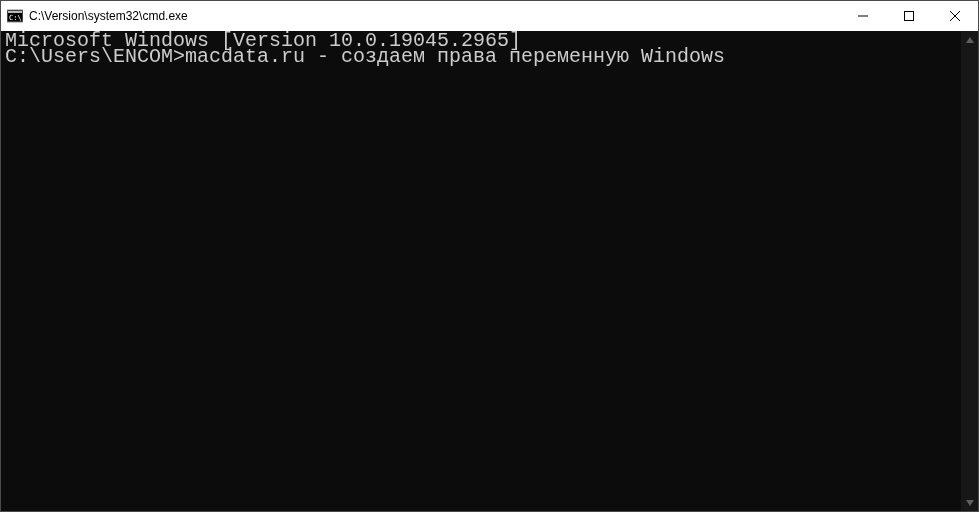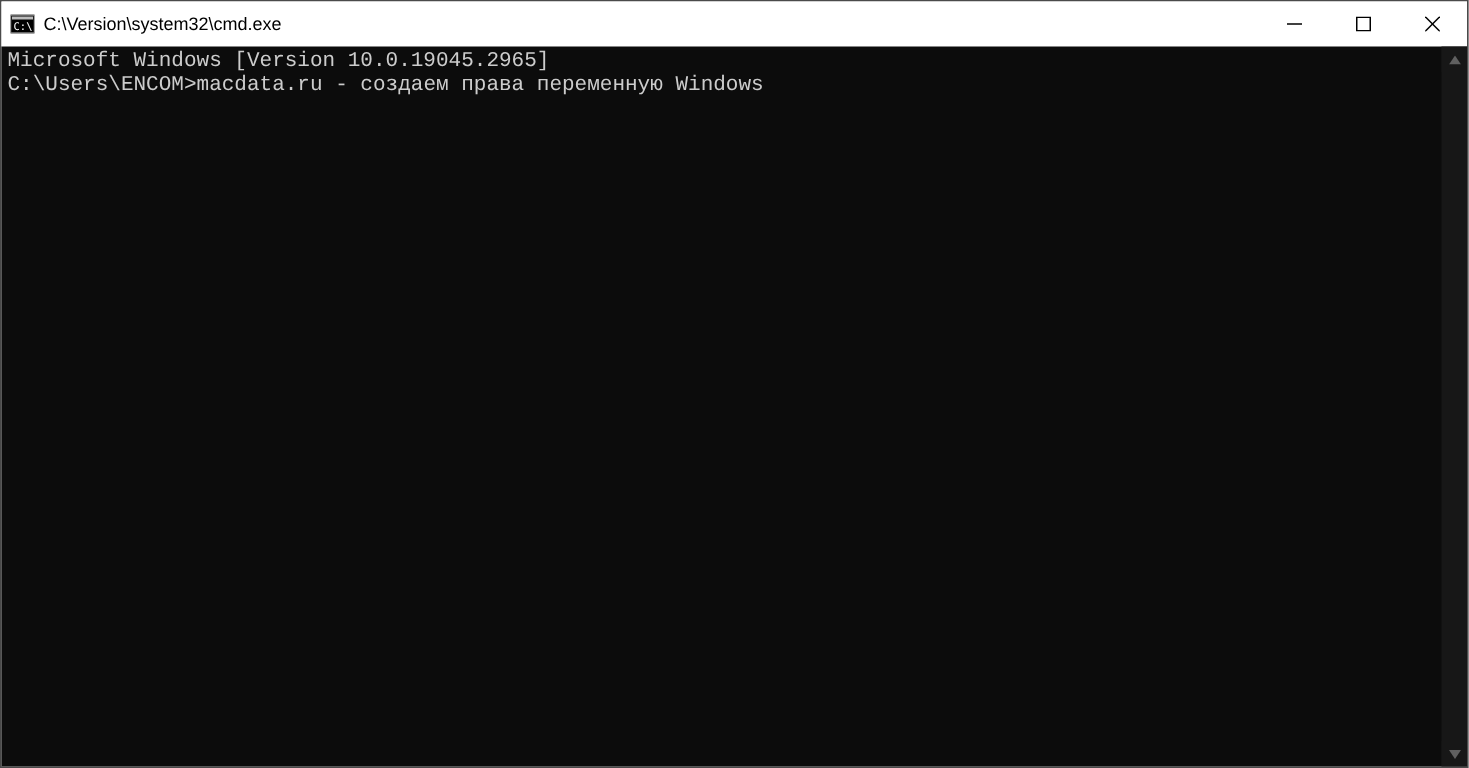--- a/index.html
+++ b/index.html
@@ -60,21 +60,21 @@
     .content-area {
       flex: 1 1 auto;
       display: flex;
       background: #0c0c0c;
       overflow: hidden;
     }
     .terminal {
       flex: 1 1 auto;
       padding: 2px 4px;
       font-family: Consolas, "Courier New", monospace;
-      font-size: 14px;
+      font-size: 20px;
       line-height: 16px;
       color: #cccccc;
       white-space: pre;
       overflow: hidden;
     }
     .terminal .line { display: block; }
     .scrollbar {
       width: 17px;
       background: #171717;
       display: flex;

